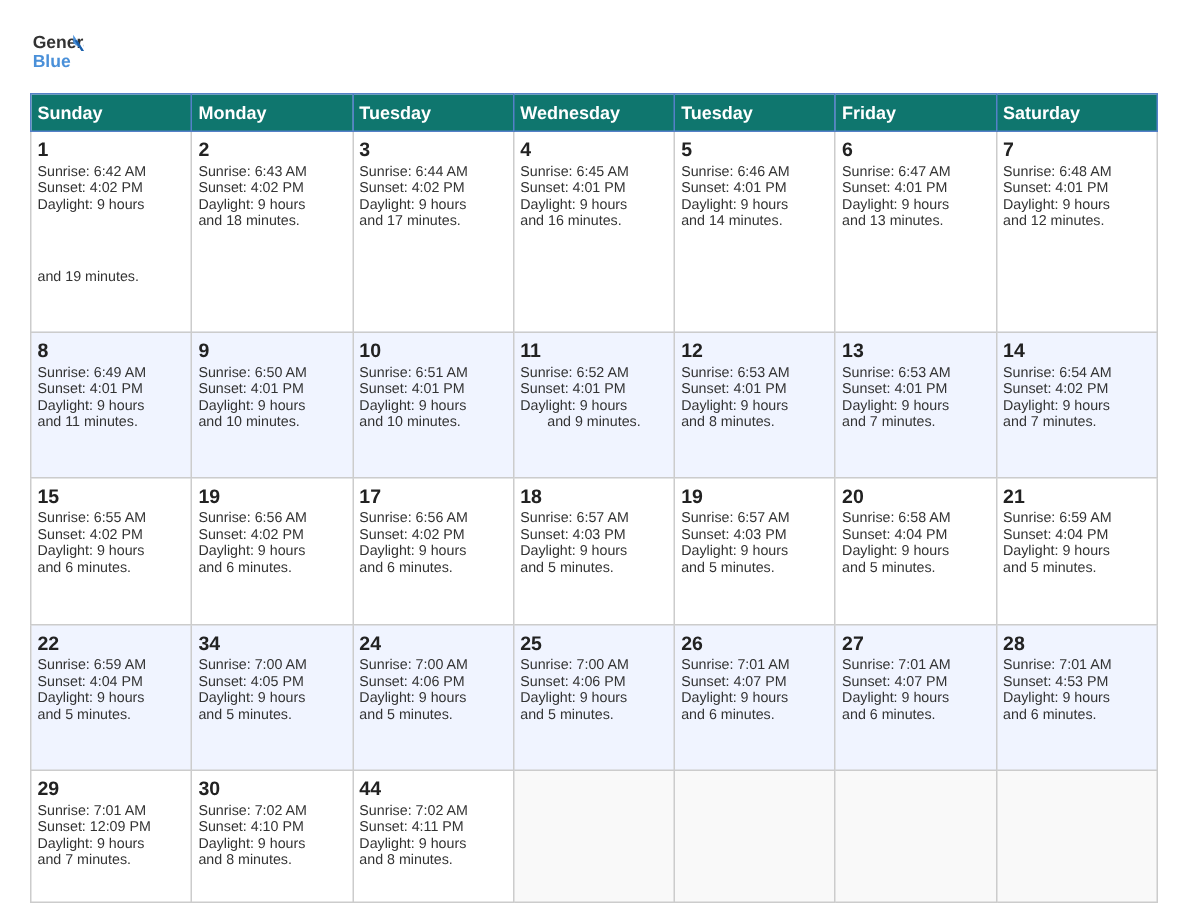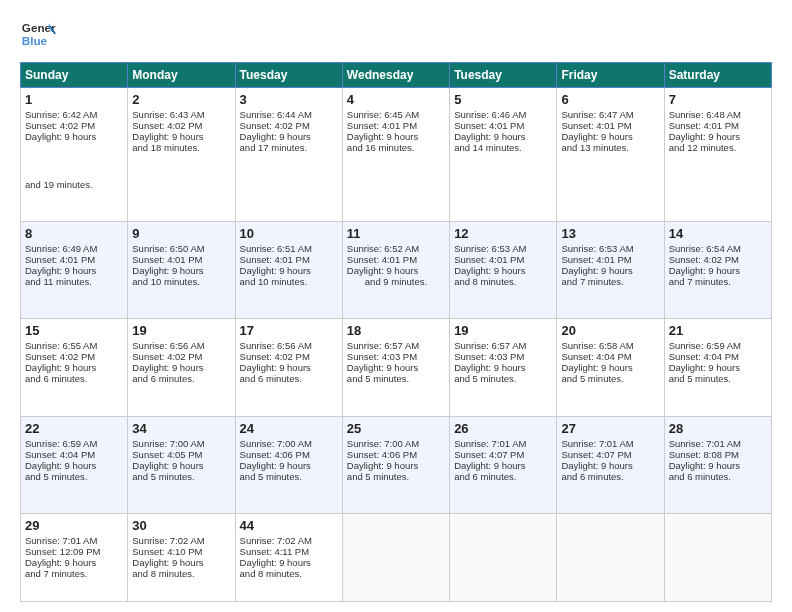--- a/index.html
+++ b/index.html
@@ -310,21 +310,21 @@
           <td>
             <span class="day-num">27</span>
             <span style="display: block;">Sunrise: 7:01 AM</span>
             <span style="display: block;">Sunset: 4:07 PM</span>
             <span style="display: block;">Daylight: 9 hours</span>
             <span style="display: block;">and 6 minutes.</span>
           </td>
           <td>
             <span class="day-num">28</span>
             <span style="display: block;">Sunrise: 7:01 AM</span>
-            <span style="display: block;">Sunset: 8:08 PM</span>
+            <span style="display: block;">Sunset: 4:53 PM</span>
             <span style="display: block;">Daylight: 9 hours</span>
             <span style="display: block;">and 6 minutes.</span>
           </td>
         </tr>
         <tr class="last-row">
           <td>
             <span class="day-num">29</span>
             <span style="display: block;">Sunrise: 7:01 AM</span>
             <span style="display: block;">Sunset: 12:09 PM</span>
             <span style="display: block;">Daylight: 9 hours</span>

